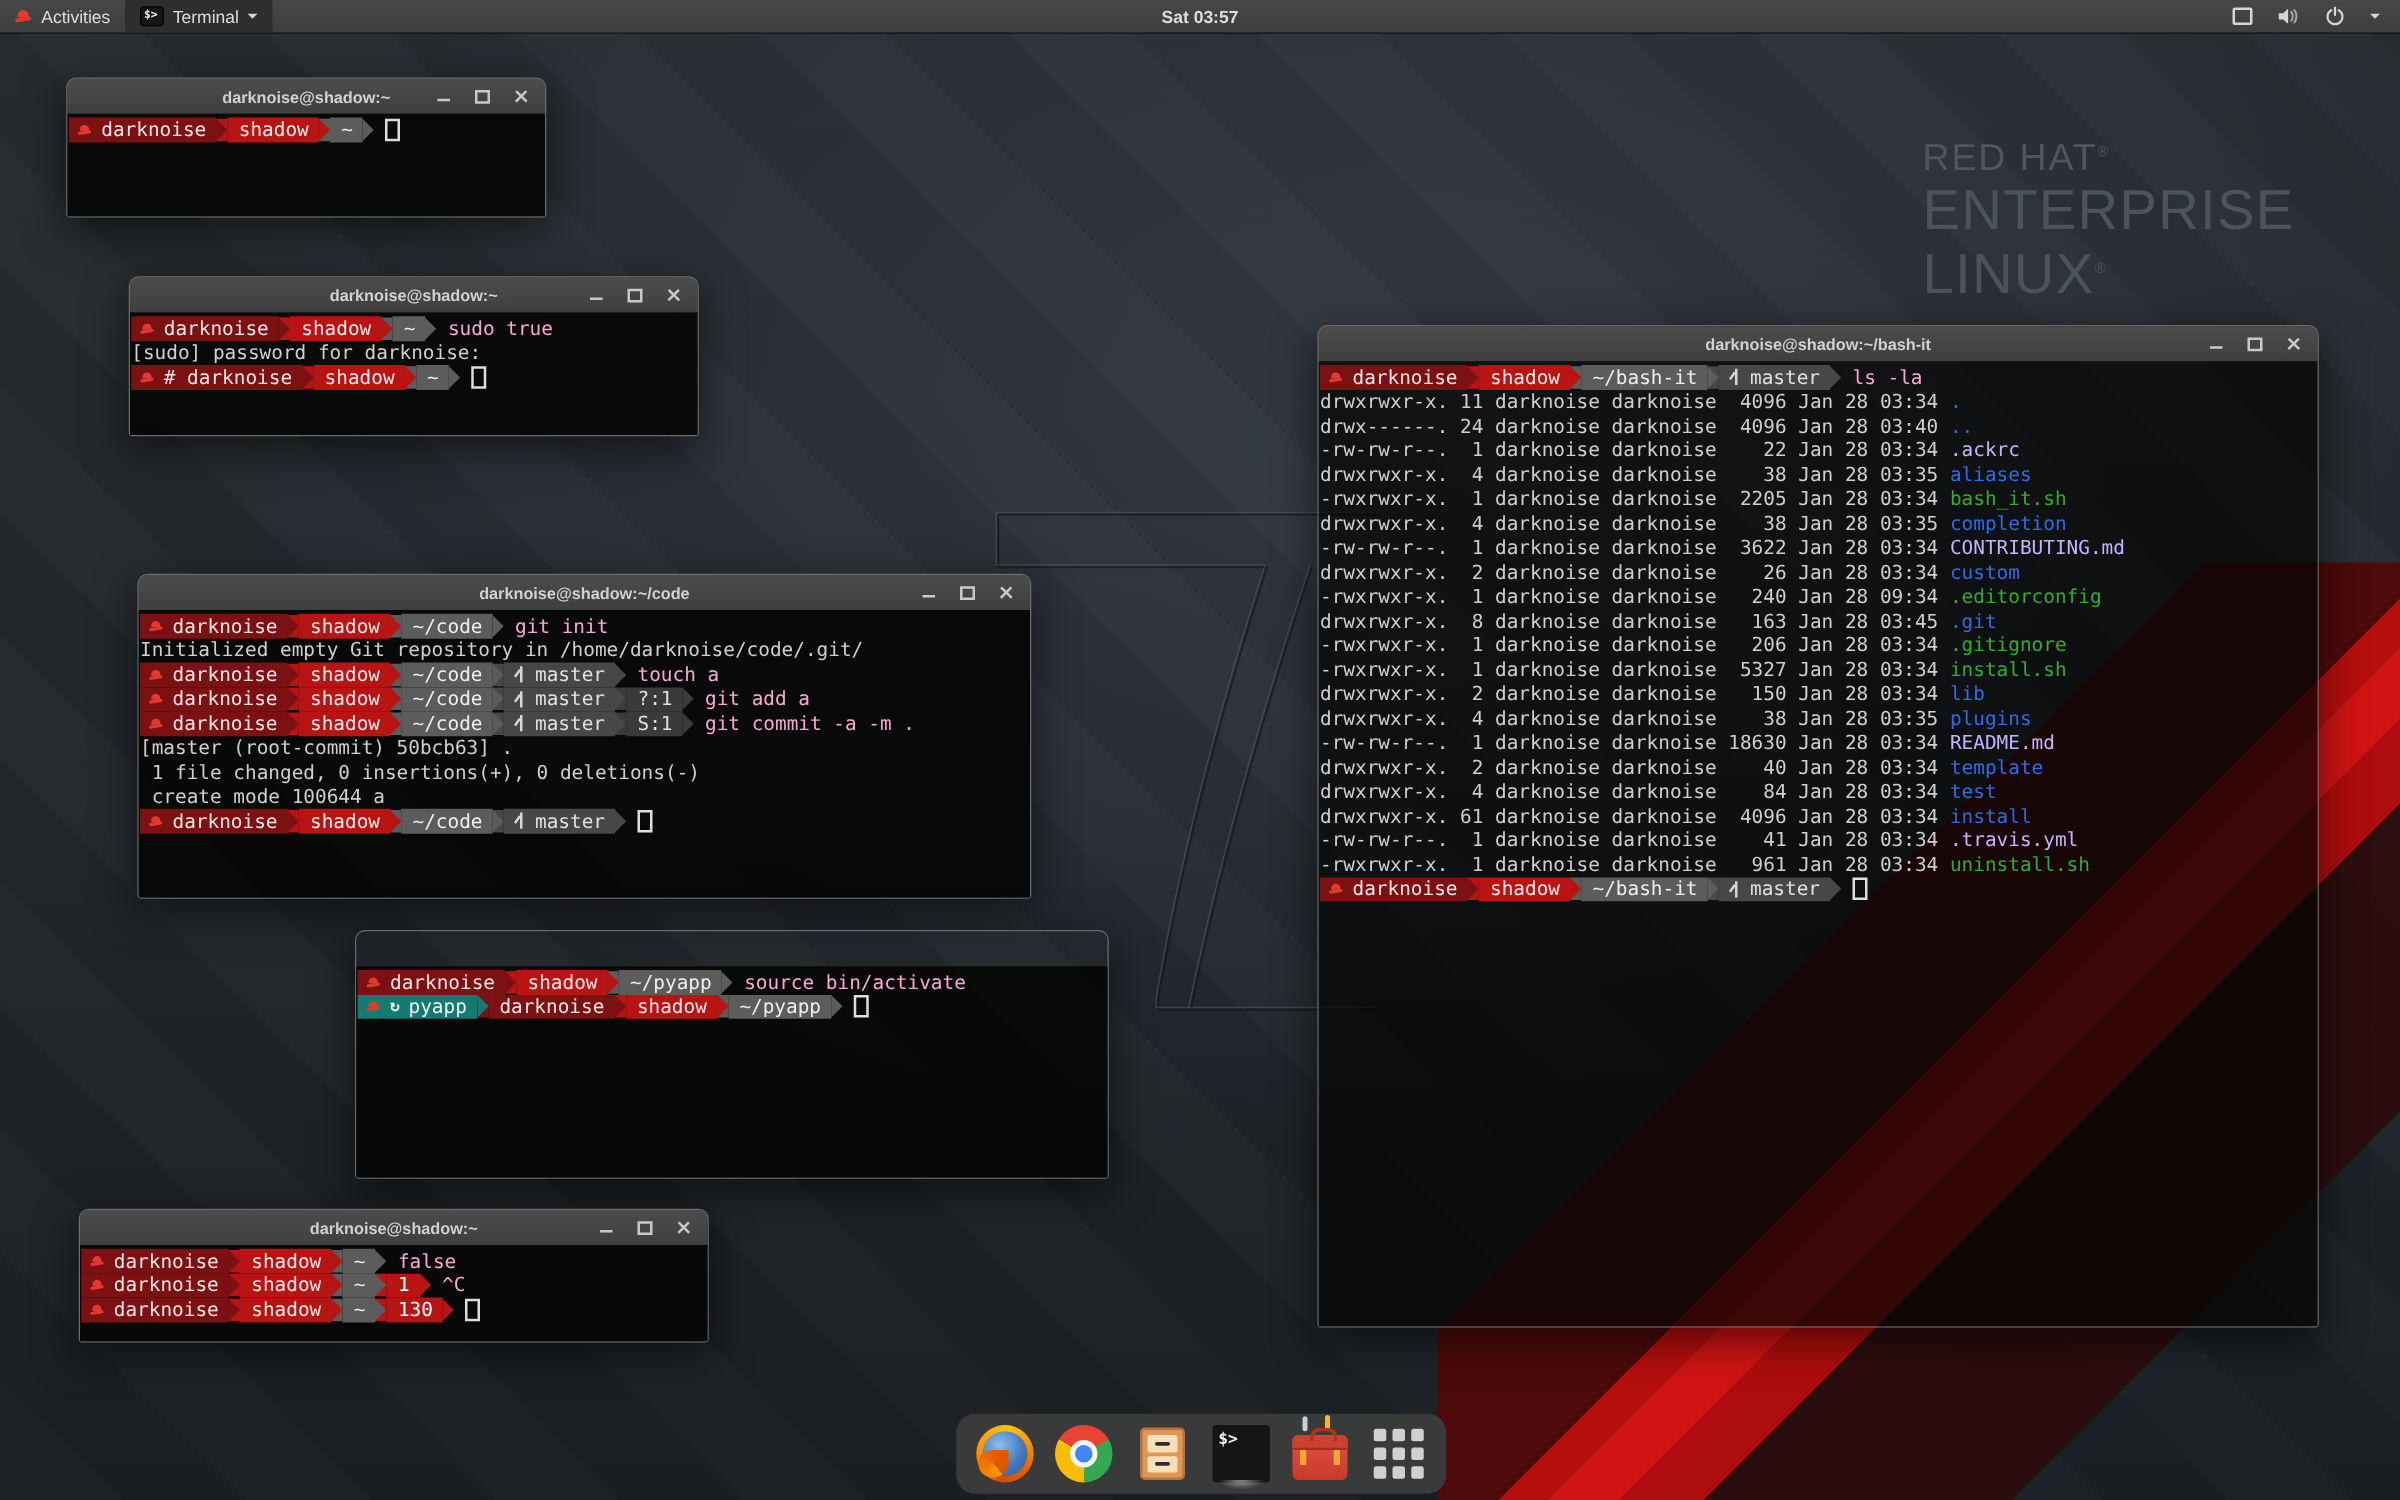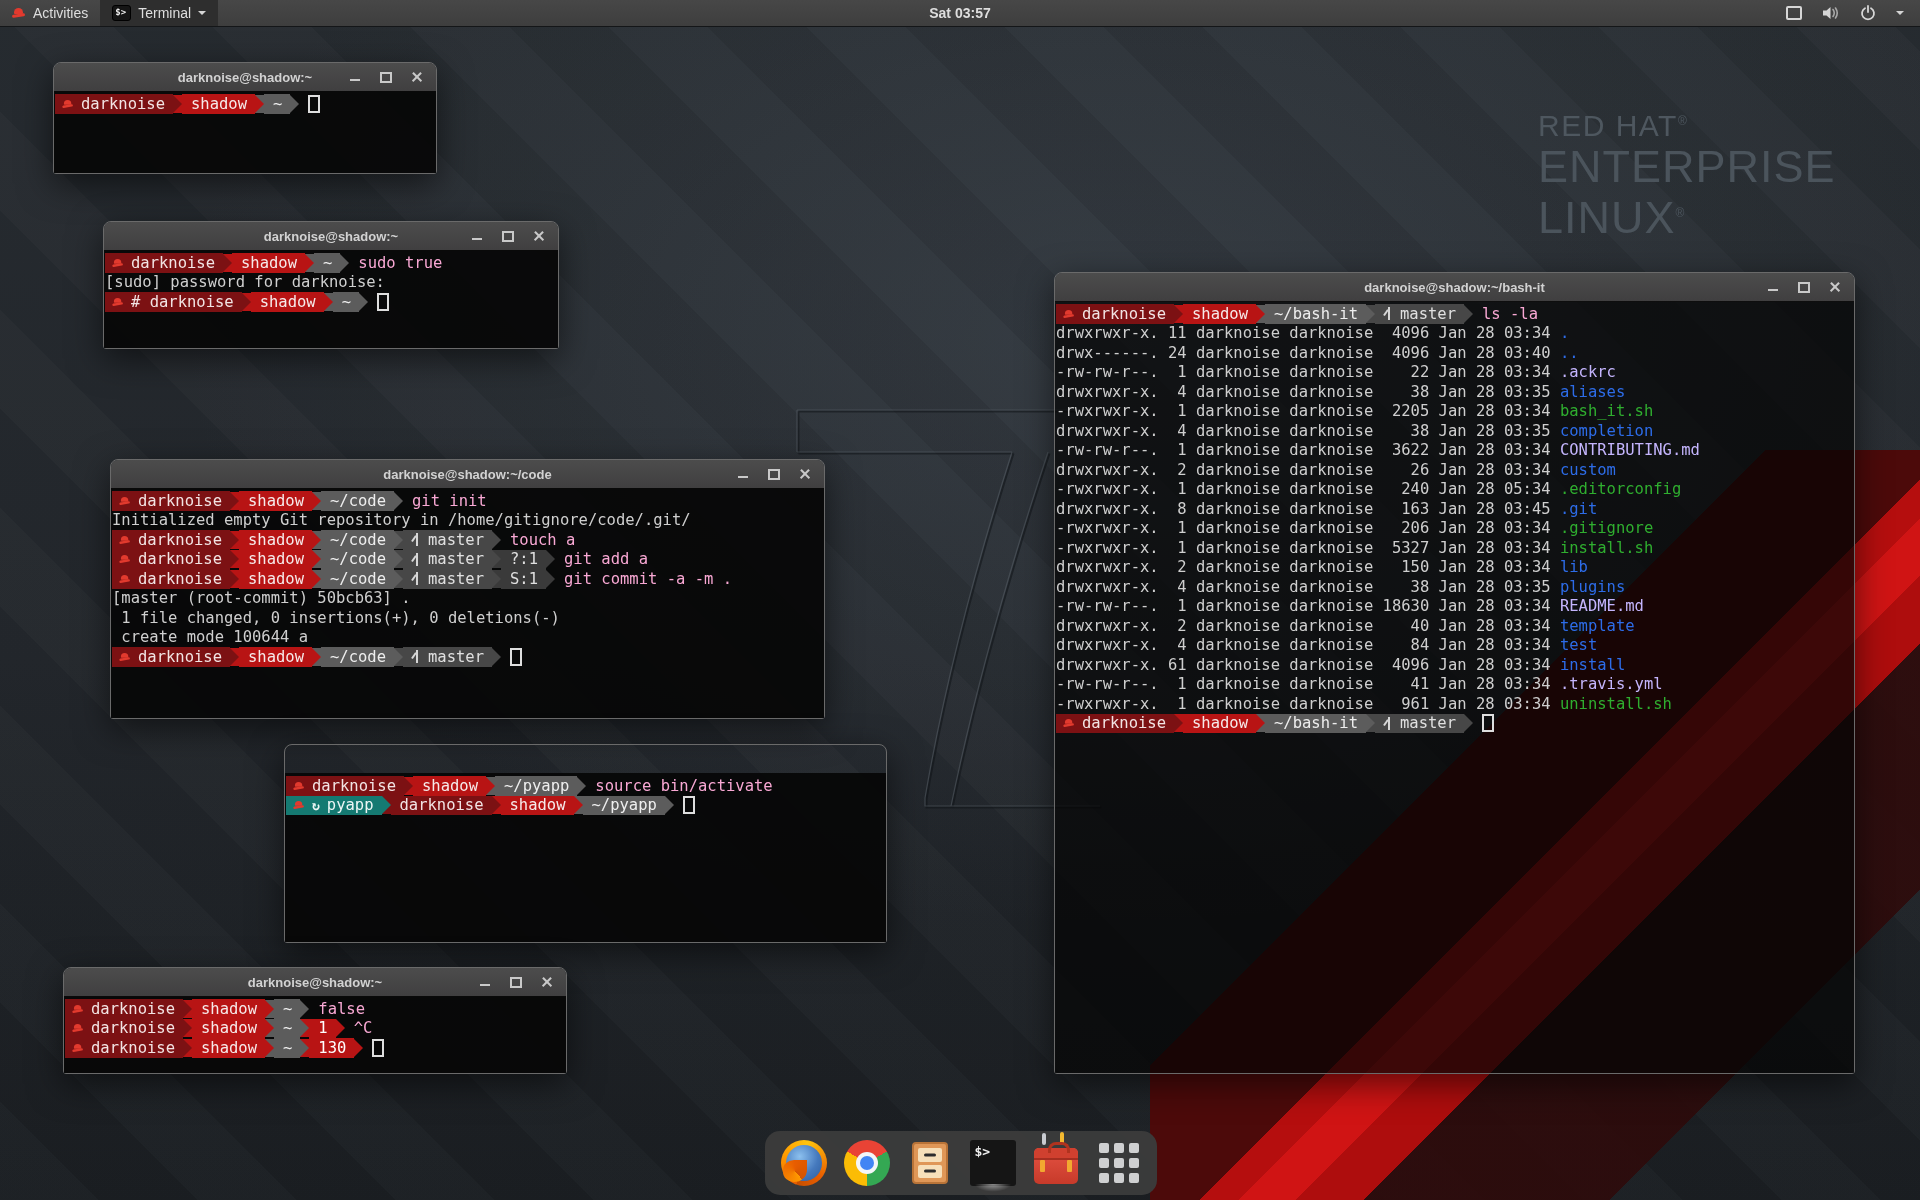--- a/index.html
+++ b/index.html
@@ -68,21 +68,21 @@
 
   .term-body{position:absolute;top:28px;left:0;right:0;bottom:0;background:rgba(6,6,6,0.93);
     padding:3px 0 0 1px;font-family:"DejaVu Sans Mono",monospace;font-size:15.5px;color:#d6d6d6;overflow:hidden}
   .window.transparent .term-body{background:rgba(4,4,4,0.72)}
 
   .pos0{left:53px;top:62px;width:382px;height:110px}
   .pos1{left:103px;top:221px;width:454px;height:126px}
   .pos2{left:110px;top:459px;width:713px;height:258px}
   .pos3{left:284px;top:744px;width:601px;height:197px}
   .pos4{left:63px;top:967px;width:502px;height:105px}
-  .pos5{left:1054px;top:272px;width:799px;height:800px;z-index:20}
+  .pos5{left:1054px;top:260px;width:799px;height:800px;z-index:20}
 
   .line{display:flex;align-items:center;height:19.5px;white-space:pre}
   .seg{display:flex;align-items:center;height:100%;padding:0 8px 0 9px;gap:7px;font-size:15.5px}
   .sep{width:0;height:0;border-top:9.75px solid transparent;border-bottom:9.75px solid transparent;
     border-left:9px solid transparent;flex:0 0 auto}
   .cmd{margin-left:9px;color:#f9a8d4}
   .out{color:#cfcfcf}
   .cursor{display:inline-block;margin-left:9px;width:8px;height:14px;border:2px solid #dedede}
   .ls-dir{color:#2d6ce8}.ls-exec{color:#2fae2f}.ls-file{color:#c4b5fd}
   .seg .hat-icon{transform:scale(.82);margin:0 -1px 0 -3px}
@@ -215,21 +215,21 @@
   <div class="titlebar">
     <span>darknoise@shadow:~/code</span>
     <span class="winbtns">
         <span class="winbtn btn-min"></span>
         <span class="winbtn btn-max"></span>
         <span class="winbtn btn-close"></span>
       </span>
   </div>
   <div class="term-body">
       <div class="line"><span class="seg" style="background: rgb(124, 17, 19); color: rgb(242, 228, 228);"><span class="hat-icon"></span><span>darknoise</span></span><span class="sep" style="border-left-color: rgb(124, 17, 19); background: rgb(184, 20, 20);"></span><span class="seg" style="background: rgb(184, 20, 20); color: rgb(246, 234, 234);"><span>shadow</span></span><span class="sep" style="border-left-color: rgb(184, 20, 20); background: rgb(92, 92, 92);"></span><span class="seg" style="background: rgb(92, 92, 92); color: rgb(238, 238, 238);"><span>~/code</span></span><span class="sep" style="border-left-color: rgb(92, 92, 92); background: transparent;"></span><span class="cmd">git init</span></div>
-      <div class="line"><span class="out">Initialized empty Git repository in /home/gitignore/code/.git/</span></div>
+      <div class="line"><span class="out">Initialized empty Git repository in /home/darknoise/code/.git/</span></div>
       <div class="line"><span class="seg" style="background: rgb(124, 17, 19); color: rgb(242, 228, 228);"><span class="hat-icon"></span><span>darknoise</span></span><span class="sep" style="border-left-color: rgb(124, 17, 19); background: rgb(184, 20, 20);"></span><span class="seg" style="background: rgb(184, 20, 20); color: rgb(246, 234, 234);"><span>shadow</span></span><span class="sep" style="border-left-color: rgb(184, 20, 20); background: rgb(92, 92, 92);"></span><span class="seg" style="background: rgb(92, 92, 92); color: rgb(238, 238, 238);"><span>~/code</span></span><span class="sep" style="border-left-color: rgb(92, 92, 92); background: rgb(71, 71, 71);"></span><span class="seg" style="background: rgb(71, 71, 71); color: rgb(224, 224, 224);"><span class="branch-icon"></span><span>master</span></span><span class="sep" style="border-left-color: rgb(71, 71, 71); background: transparent;"></span><span class="cmd">touch a</span></div>
       <div class="line"><span class="seg" style="background: rgb(124, 17, 19); color: rgb(242, 228, 228);"><span class="hat-icon"></span><span>darknoise</span></span><span class="sep" style="border-left-color: rgb(124, 17, 19); background: rgb(184, 20, 20);"></span><span class="seg" style="background: rgb(184, 20, 20); color: rgb(246, 234, 234);"><span>shadow</span></span><span class="sep" style="border-left-color: rgb(184, 20, 20); background: rgb(92, 92, 92);"></span><span class="seg" style="background: rgb(92, 92, 92); color: rgb(238, 238, 238);"><span>~/code</span></span><span class="sep" style="border-left-color: rgb(92, 92, 92); background: rgb(71, 71, 71);"></span><span class="seg" style="background: rgb(71, 71, 71); color: rgb(224, 224, 224);"><span class="branch-icon"></span><span>master</span></span><span class="sep" style="border-left-color: rgb(71, 71, 71); background: rgb(58, 58, 58);"></span><span class="seg" style="background: rgb(58, 58, 58); color: rgb(224, 224, 224);"><span>?:1</span></span><span class="sep" style="border-left-color: rgb(58, 58, 58); background: transparent;"></span><span class="cmd">git add a</span></div>
       <div class="line"><span class="seg" style="background: rgb(124, 17, 19); color: rgb(242, 228, 228);"><span class="hat-icon"></span><span>darknoise</span></span><span class="sep" style="border-left-color: rgb(124, 17, 19); background: rgb(184, 20, 20);"></span><span class="seg" style="background: rgb(184, 20, 20); color: rgb(246, 234, 234);"><span>shadow</span></span><span class="sep" style="border-left-color: rgb(184, 20, 20); background: rgb(92, 92, 92);"></span><span class="seg" style="background: rgb(92, 92, 92); color: rgb(238, 238, 238);"><span>~/code</span></span><span class="sep" style="border-left-color: rgb(92, 92, 92); background: rgb(71, 71, 71);"></span><span class="seg" style="background: rgb(71, 71, 71); color: rgb(224, 224, 224);"><span class="branch-icon"></span><span>master</span></span><span class="sep" style="border-left-color: rgb(71, 71, 71); background: rgb(58, 58, 58);"></span><span class="seg" style="background: rgb(58, 58, 58); color: rgb(224, 224, 224);"><span>S:1</span></span><span class="sep" style="border-left-color: rgb(58, 58, 58); background: transparent;"></span><span class="cmd">git commit -a -m .</span></div>
       <div class="line"><span class="out">[master (root-commit) 50bcb63] .</span></div>
       <div class="line"><span class="out"> 1 file changed, 0 insertions(+), 0 deletions(-)</span></div>
       <div class="line"><span class="out"> create mode 100644 a</span></div>
       <div class="line"><span class="seg" style="background: rgb(124, 17, 19); color: rgb(242, 228, 228);"><span class="hat-icon"></span><span>darknoise</span></span><span class="sep" style="border-left-color: rgb(124, 17, 19); background: rgb(184, 20, 20);"></span><span class="seg" style="background: rgb(184, 20, 20); color: rgb(246, 234, 234);"><span>shadow</span></span><span class="sep" style="border-left-color: rgb(184, 20, 20); background: rgb(92, 92, 92);"></span><span class="seg" style="background: rgb(92, 92, 92); color: rgb(238, 238, 238);"><span>~/code</span></span><span class="sep" style="border-left-color: rgb(92, 92, 92); background: rgb(71, 71, 71);"></span><span class="seg" style="background: rgb(71, 71, 71); color: rgb(224, 224, 224);"><span class="branch-icon"></span><span>master</span></span><span class="sep" style="border-left-color: rgb(71, 71, 71); background: transparent;"></span><span class="cursor"></span></div>
     </div>
 </div>
 
@@ -268,21 +268,21 @@
   <div class="term-body">
       <div class="line"><span class="seg" style="background: rgb(124, 17, 19); color: rgb(242, 228, 228);"><span class="hat-icon"></span><span>darknoise</span></span><span class="sep" style="border-left-color: rgb(124, 17, 19); background: rgb(184, 20, 20);"></span><span class="seg" style="background: rgb(184, 20, 20); color: rgb(246, 234, 234);"><span>shadow</span></span><span class="sep" style="border-left-color: rgb(184, 20, 20); background: rgb(92, 92, 92);"></span><span class="seg" style="background: rgb(92, 92, 92); color: rgb(238, 238, 238);"><span>~/bash-it</span></span><span class="sep" style="border-left-color: rgb(92, 92, 92); background: rgb(71, 71, 71);"></span><span class="seg" style="background: rgb(71, 71, 71); color: rgb(224, 224, 224);"><span class="branch-icon"></span><span>master</span></span><span class="sep" style="border-left-color: rgb(71, 71, 71); background: transparent;"></span><span class="cmd">ls -la</span></div>
       <div class="line"><span class="out">drwxrwxr-x. 11 darknoise darknoise  4096 Jan 28 03:34 </span><span class="ls-dir">.</span></div>
       <div class="line"><span class="out">drwx------. 24 darknoise darknoise  4096 Jan 28 03:40 </span><span class="ls-dir">..</span></div>
       <div class="line"><span class="out">-rw-rw-r--.  1 darknoise darknoise    22 Jan 28 03:34 </span><span class="ls-file">.ackrc</span></div>
       <div class="line"><span class="out">drwxrwxr-x.  4 darknoise darknoise    38 Jan 28 03:35 </span><span class="ls-dir">aliases</span></div>
       <div class="line"><span class="out">-rwxrwxr-x.  1 darknoise darknoise  2205 Jan 28 03:34 </span><span class="ls-exec">bash_it.sh</span></div>
       <div class="line"><span class="out">drwxrwxr-x.  4 darknoise darknoise    38 Jan 28 03:35 </span><span class="ls-dir">completion</span></div>
       <div class="line"><span class="out">-rw-rw-r--.  1 darknoise darknoise  3622 Jan 28 03:34 </span><span class="ls-file">CONTRIBUTING.md</span></div>
       <div class="line"><span class="out">drwxrwxr-x.  2 darknoise darknoise    26 Jan 28 03:34 </span><span class="ls-dir">custom</span></div>
-      <div class="line"><span class="out">-rwxrwxr-x.  1 darknoise darknoise   240 Jan 28 05:34 </span><span class="ls-exec">.editorconfig</span></div>
+      <div class="line"><span class="out">-rwxrwxr-x.  1 darknoise darknoise   240 Jan 28 09:34 </span><span class="ls-exec">.editorconfig</span></div>
       <div class="line"><span class="out">drwxrwxr-x.  8 darknoise darknoise   163 Jan 28 03:45 </span><span class="ls-dir">.git</span></div>
       <div class="line"><span class="out">-rwxrwxr-x.  1 darknoise darknoise   206 Jan 28 03:34 </span><span class="ls-exec">.gitignore</span></div>
       <div class="line"><span class="out">-rwxrwxr-x.  1 darknoise darknoise  5327 Jan 28 03:34 </span><span class="ls-exec">install.sh</span></div>
       <div class="line"><span class="out">drwxrwxr-x.  2 darknoise darknoise   150 Jan 28 03:34 </span><span class="ls-dir">lib</span></div>
       <div class="line"><span class="out">drwxrwxr-x.  4 darknoise darknoise    38 Jan 28 03:35 </span><span class="ls-dir">plugins</span></div>
       <div class="line"><span class="out">-rw-rw-r--.  1 darknoise darknoise 18630 Jan 28 03:34 </span><span class="ls-file">README.md</span></div>
       <div class="line"><span class="out">drwxrwxr-x.  2 darknoise darknoise    40 Jan 28 03:34 </span><span class="ls-dir">template</span></div>
       <div class="line"><span class="out">drwxrwxr-x.  4 darknoise darknoise    84 Jan 28 03:34 </span><span class="ls-dir">test</span></div>
       <div class="line"><span class="out">drwxrwxr-x. 61 darknoise darknoise  4096 Jan 28 03:34 </span><span class="ls-dir">install</span></div>
       <div class="line"><span class="out">-rw-rw-r--.  1 darknoise darknoise    41 Jan 28 03:34 </span><span class="ls-file">.travis.yml</span></div>

